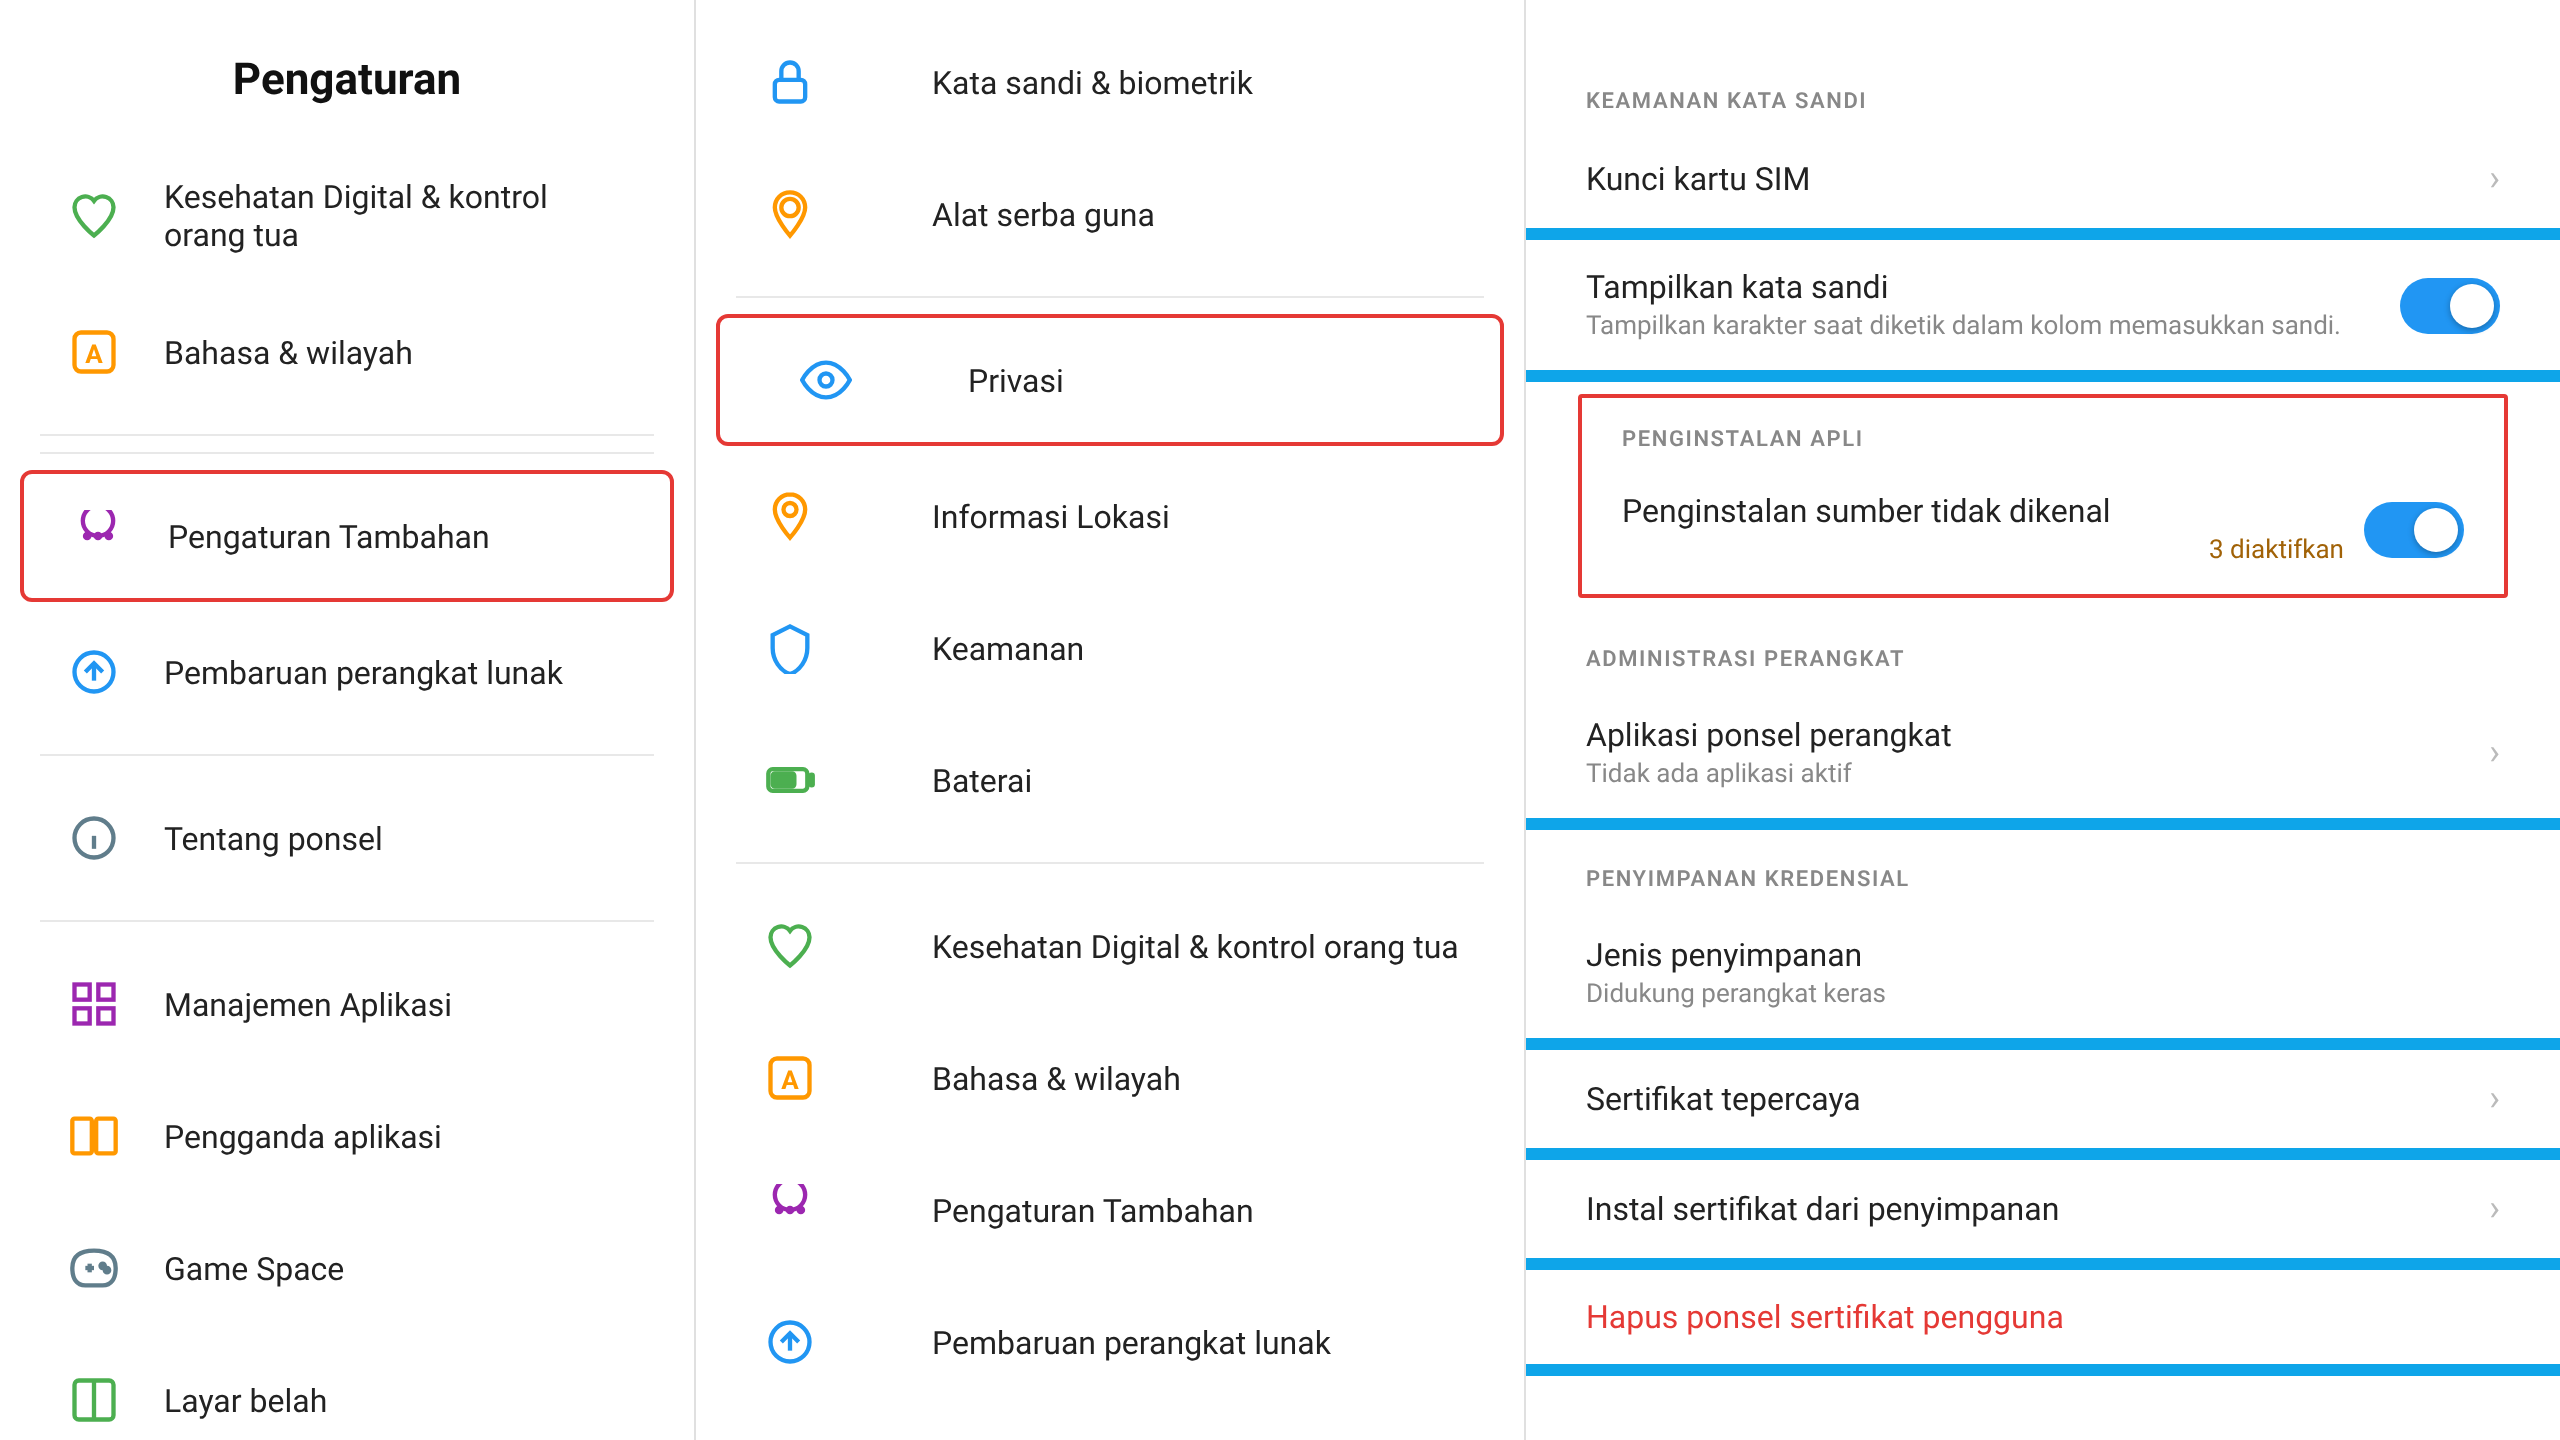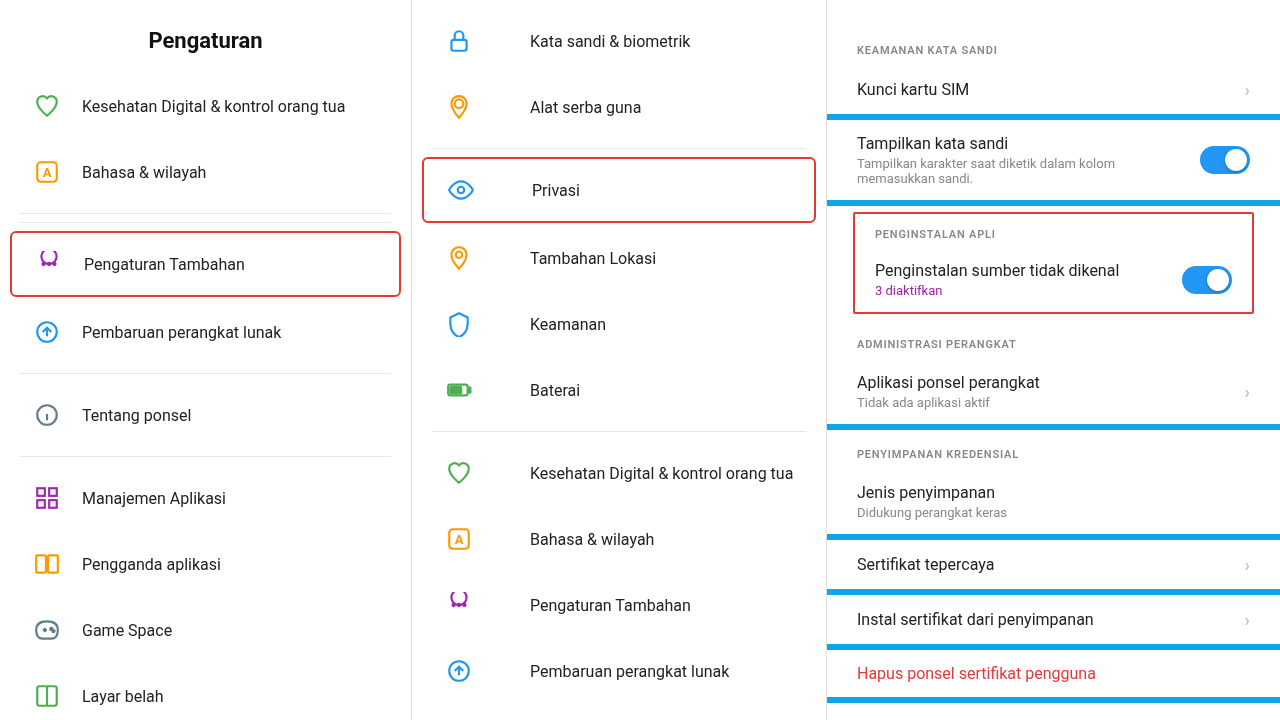--- a/index.html
+++ b/index.html
@@ -7,21 +7,21 @@
       font-family: 'Roboto', Arial, sans-serif;
       background: #fff;
       display: flex;
       width: 1280px;
       height: 720px;
       overflow: hidden;
     }
 
     
     .left-panel {
-      width: 412px;
+      width: 348px;
       border-right: 1px solid #e0e0e0;
       background: #fff;
       overflow-y: auto;
       flex-shrink: 0;
     }
     .left-panel-title {
       font-size: 22px;
       font-weight: bold;
       color: #111;
       padding: 28px 30px 20px 30px;
@@ -74,21 +74,21 @@
       align-items: center;
       padding: 16px 30px;
       cursor: pointer;
       position: relative;
       gap: 36px;
     }
     .middle-item.selected {
       border: 2px solid #e53935;
       border-radius: 6px;
       margin: 2px 10px;
-      padding: 14px 20px;
+      padding: 14px 36px;
       text-align: center;
     }
     .middle-item .icon {
       width: 34px;
       height: 34px;
       margin-right: 18px;
       display: flex;
       align-items: center;
       justify-content: center;
       font-size: 20px;
@@ -136,21 +136,22 @@
       font-size: 16px;
       color: #222;
       font-weight: 400;
     }
     .right-item .subtitle {
       font-size: 13px;
       color: #888;
       margin-top: 3px;
     }
     .right-item .subtitle.blue {
-      color: #a21caf;
+      color: #a16207;
+      text-align: right;
     }
     .right-item .chevron {
       color: #bbb;
       font-size: 18px;
       margin-left: 10px;
     }
 
     
     .toggle {
       width: 50px;
@@ -323,21 +324,21 @@
         </span>
     <span class="label">Privasi</span>
   </div>
       <div class="middle-item">
     <span class="icon">
           <svg width="26" height="26" viewBox="0 0 24 24" fill="none" stroke="#ff9800" stroke-width="2">
             <circle cx="12" cy="9" r="3"></circle>
             <path d="M12 2C8.13 2 5 5.13 5 9c0 5.25 7 13 7 13s7-7.75 7-13c0-3.87-3.13-7-7-7z"></path>
           </svg>
         </span>
-    <span class="label">Tambahan Lokasi</span>
+    <span class="label">Informasi Lokasi</span>
   </div>
       <div class="middle-item">
     <span class="icon">
           <svg width="26" height="26" viewBox="0 0 24 24" fill="none" stroke="#2196f3" stroke-width="2">
             <path d="M12 2L4 6v6c0 5.5 3.5 10.7 8 12 4.5-1.3 8-6.5 8-12V6l-8-4z"></path>
           </svg>
         </span>
     <span class="label">Keamanan</span>
   </div>
       <div class="middle-item">

